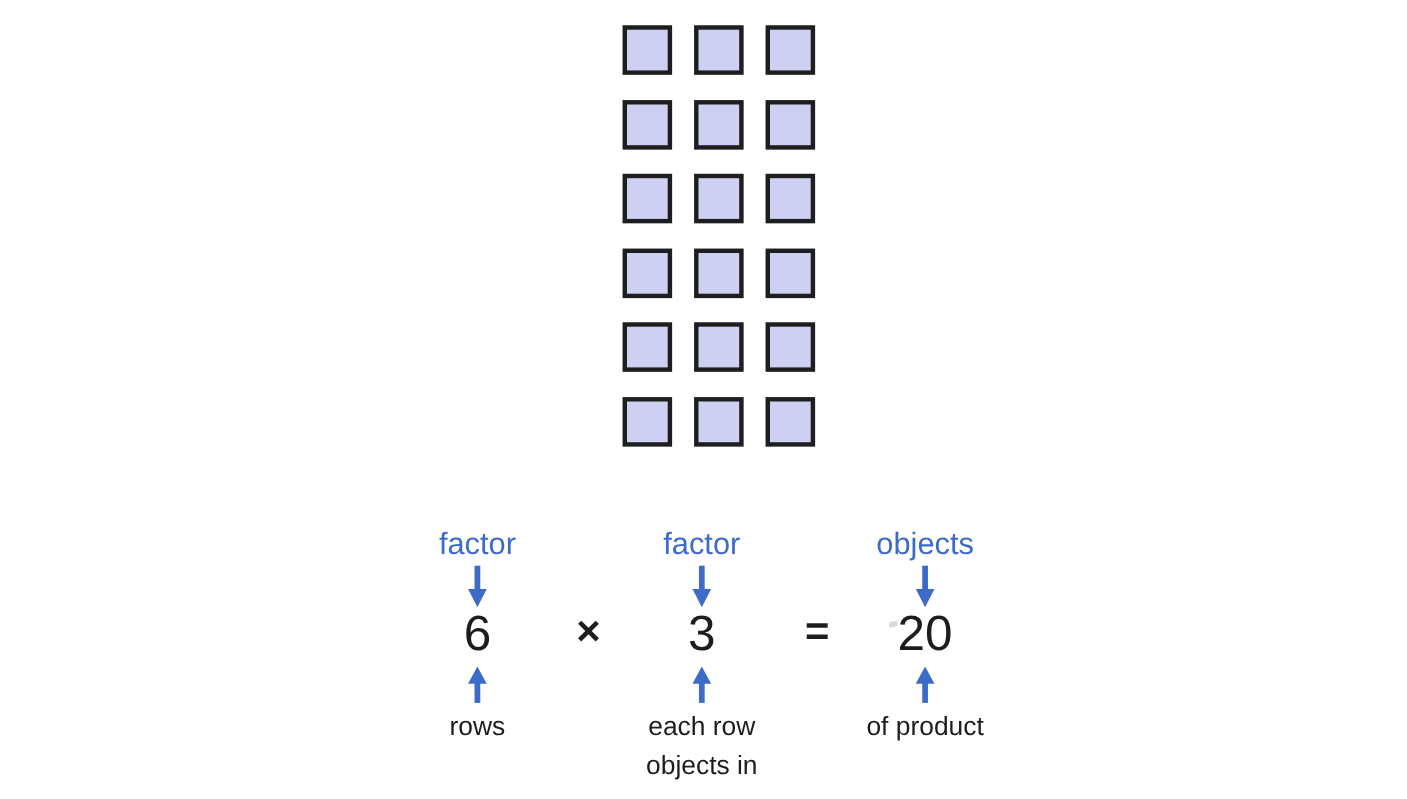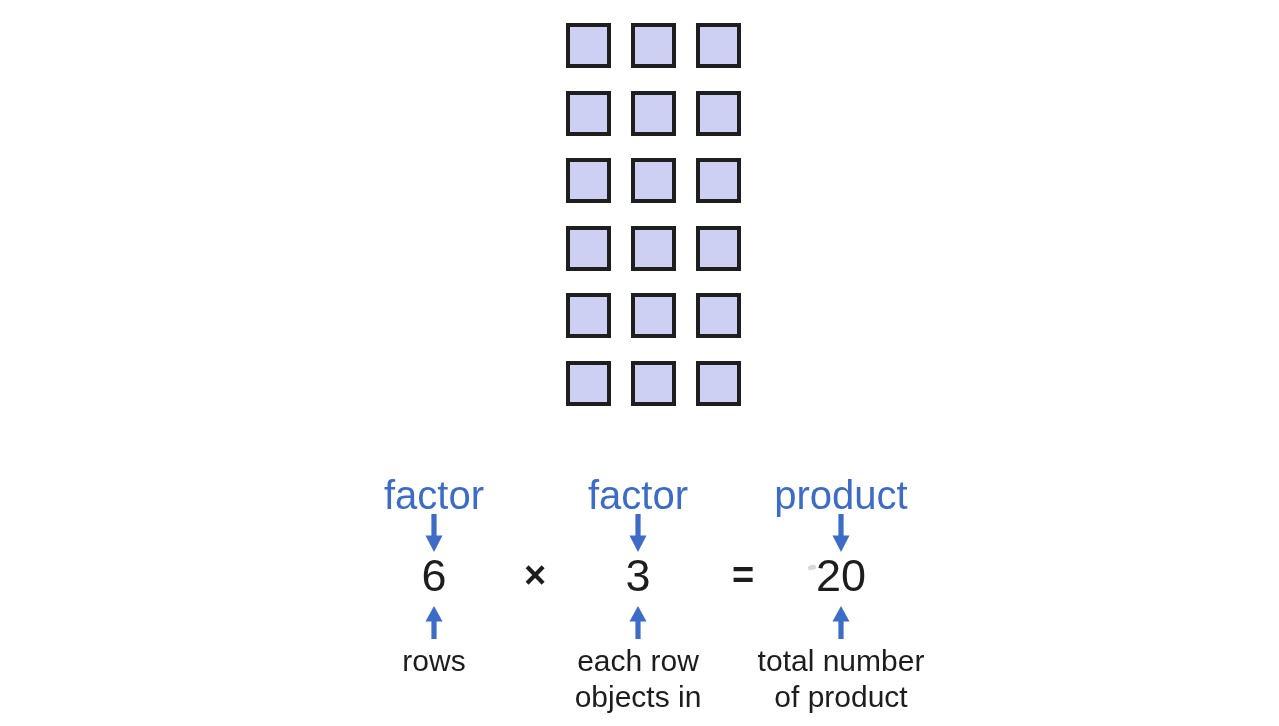--- a/index.html
+++ b/index.html
@@ -37,40 +37,40 @@
   }
   
   .eq-col {
     position: absolute;
     top: 478px;
     display: flex;
     flex-direction: column;
     align-items: center;
   }
   .top-label {
-    font-size: 40px;
+    font-size: 28px;
     line-height: 34px;
     color: var(--blue, #3c6cc7);
     white-space: nowrap;
   }
   .arrow {
     color: var(--blue, #3c6cc7);
     display: block;
   }
   .arrow-down { margin-top: 2px; }
   .num {
     font-size: 45px;
     line-height: 46px;
     margin-top: 1px;
     color: var(--ink, #1d1d1d);
   }
   .arrow-up { margin-top: 7px; }
   .caption {
     margin-top: 4px;
-    font-size: 30px;
+    font-size: 24px;
     line-height: 36px;
     color: var(--ink, #1d1d1d);
     text-align: center;
   }
   .cap-line {
     display: block;
     white-space: nowrap;
   }
   .op {
     position: absolute;
@@ -150,29 +150,28 @@
       <span class="cap-line">each row</span>
       <span class="cap-line">objects in</span>
     </div>
   </div>
 
   <div class="op" style="left: 743px;">=</div>
 
   <div class="stray"></div>
 
   <div class="eq-col" style="left: 721px; width: 240px;">
-    <div class="top-label">product</div>
+    <div class="top-label">objects</div>
     <svg class="arrow arrow-down" width="20" height="38" viewBox="0 0 20 38">
       <rect x="7.4" y="0" width="5.2" height="23" fill="currentColor"></rect>
       <polygon points="1.5,21.5 18.5,21.5 10,38" fill="currentColor"></polygon>
     </svg>
     <div class="num">20</div>
     <svg class="arrow arrow-up" width="20" height="33" viewBox="0 0 20 33">
       <polygon points="10,0 1.5,15.5 18.5,15.5" fill="currentColor"></polygon>
       <rect x="7.4" y="13" width="5.2" height="20" fill="currentColor"></rect>
     </svg>
     <div class="caption">
-      <span class="cap-line">total number</span>
       <span class="cap-line">of product</span>
     </div>
   </div>
 
 </div>
 
 </body></html>

